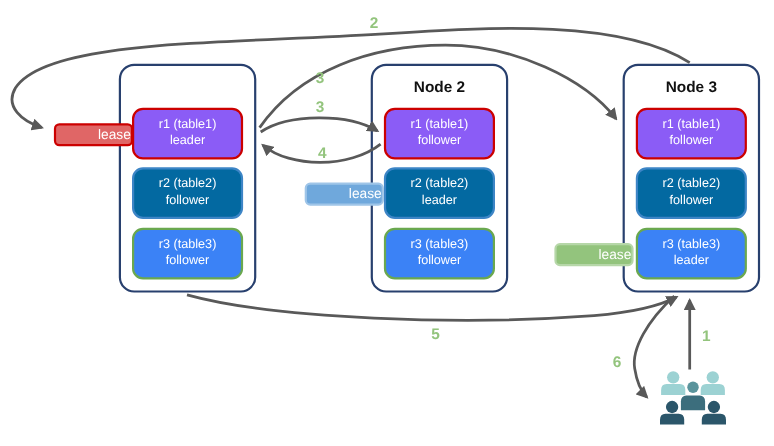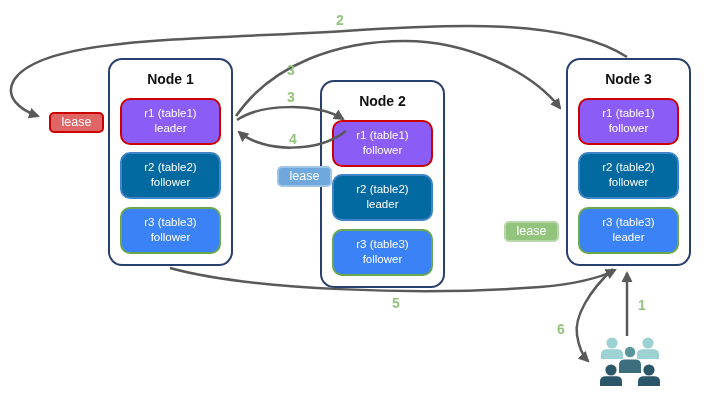--- a/index.html
+++ b/index.html
@@ -4,59 +4,58 @@
 <style>
   html,body{margin:0;padding:0;background:#ffffff;}
   #canvas{
     position:relative;width:704px;height:405px;background:#ffffff;overflow:hidden;
     font-family:"Liberation Sans", sans-serif;
   }
   .node{
     position:absolute;top:58px;width:125px;height:208px;box-sizing:border-box;
     background:#ffffff;border:2px solid #28406E;border-radius:14px;z-index:1;
   }
-  .node-1{left:108px;} .node-2{left:320px;margin-top:22px;} .node-3{left:566px;}
+  .node-1{left:108px;} .node-2{left:337px;} .node-3{left:566px;}
   .node-title{
     text-align:center;margin-top:11px;font-size:14px;font-weight:bold;color:#111111;
   }
   .replica{
     position:absolute;left:10px;width:101px;height:47px;box-sizing:border-box;
     border-radius:10px;border:2px solid transparent;color:#ffffff;
     font-size:11.5px;line-height:15px;text-align:center;padding-top:6px;
   }
   .replica .rname,.replica .rrole{display:block;}
   .r-pos-0{top:38px;} .r-pos-1{top:92px;} .r-pos-2{top:147px;}
   .c-red{background:#8b5cf6;border-color:#CC0000;}
   .c-blue{background:#0369a1;border-color:#3D85C6;}
   .c-green{background:#3b82f6;border-color:#6AA84F;}
   .lease{
-    position:absolute;width:55px;height:21px;box-sizing:border-box;border-radius:5px;
+    position:absolute;width:72px;height:21px;box-sizing:border-box;border-radius:5px;
     border:2px solid transparent;color:#ffffff;font-size:12.5px;line-height:16px;
-    text-align:center;z-index:2;
+    text-align:right;z-index:2;
   }
   .lease-red{left:49px;top:112px;background:#E06666;border-color:#CC0000;}
   .lease-blue{left:277px;top:166px;background:#6FA8DC;border-color:#9FC5E8;}
   .lease-green{left:504px;top:221px;background:#93C47D;border-color:#B6D7A8;}
   .step-label{
     position:absolute;width:18px;text-align:center;font-size:14px;font-weight:bold;
     color:#93C47D;z-index:6;
   }
   .s2{left:331px;top:12px;} .s3a{left:282px;top:62px;} .s3b{left:282px;top:89px;}
   .s4{left:284px;top:131px;} .s5{left:387px;top:295px;} .s6{left:552px;top:321px;}
   .s1{left:633px;top:297px;}
   #arrow-layer{position:absolute;left:0;top:0;z-index:5;pointer-events:none;}
   .flow{stroke:#595959;stroke-width:2.5;fill:none;}
 </style>
 </head>
 <body>
 
 <div id="canvas">
 
   <div class="node node-1">
-    <div class="node-title">Node 1</div>
     <div class="replica c-red r-pos-0">
       <span class="rname">r1 (table1)</span>
       <span class="rrole">leader</span>
     </div>
     <div class="replica c-blue r-pos-1">
       <span class="rname">r2 (table2)</span>
       <span class="rrole">follower</span>
     </div>
     <div class="replica c-green r-pos-2">
       <span class="rname">r3 (table3)</span>

